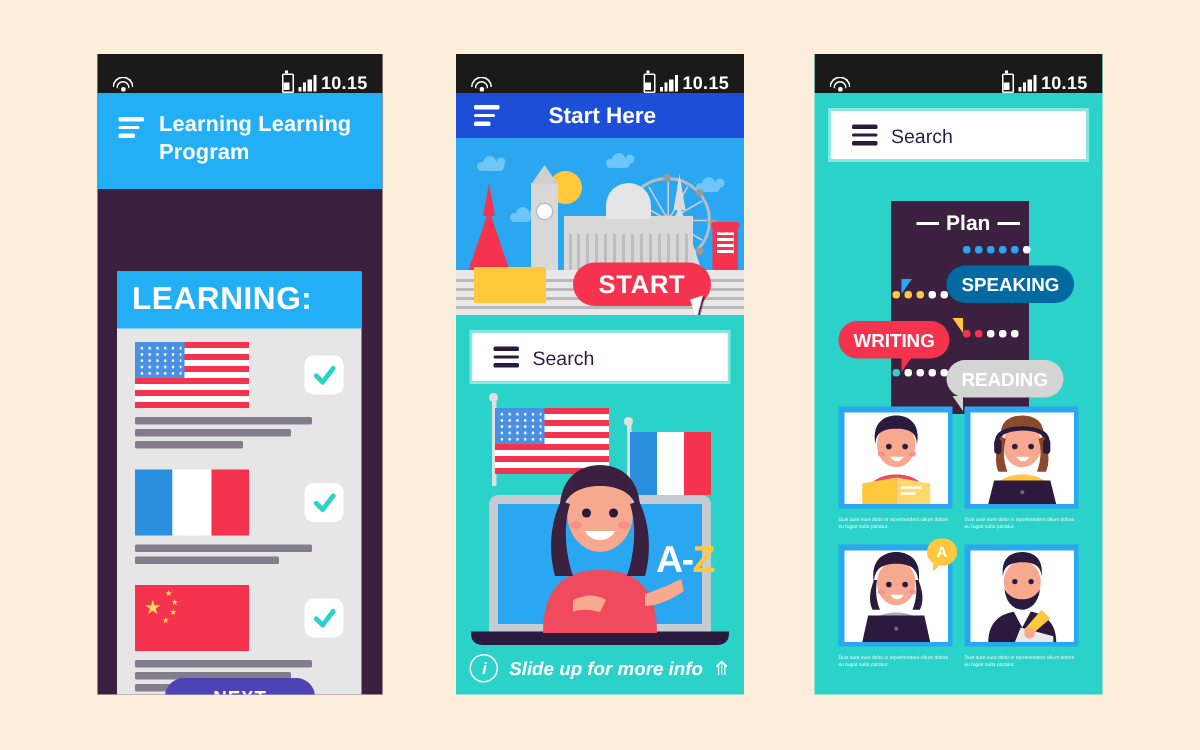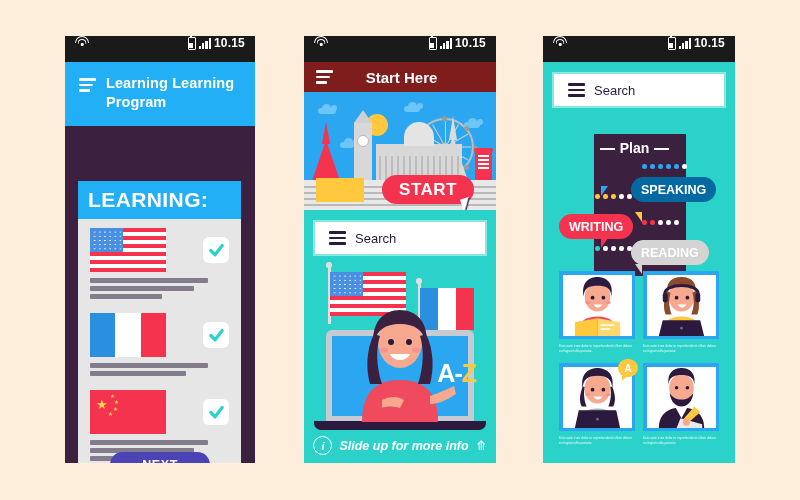--- a/index.html
+++ b/index.html
@@ -13,21 +13,21 @@
 
   
   .phone{position:absolute;overflow:hidden;}
   #phone1{left:65px;top:36px;width:190px;height:427px;background:#3C2040;}
   #phone2{left:304px;top:36px;width:192px;height:427px;background:#2AD2C9;}
   #phone3{left:543px;top:36px;width:192px;height:427px;background:#2AD2C9;}
 
   
   .statusbar{
     position:relative;height:26px;background:#1A1A1A;
-    display:flex;align-items:flex-start;justify-content:space-between;
+    display:flex;align-items:flex-end;justify-content:space-between;
     padding:0 10px;box-sizing:border-box;
   }
   .sb-right{display:flex;align-items:center;gap:3px;}
   .sb-time{color:#fff;font-size:12px;font-weight:bold;letter-spacing:.2px;}
   .wifi{width:14px;height:11px;position:relative;}
   .wifi i{position:absolute;left:50%;transform:translateX(-50%);
           border:1.6px solid #fff;border-bottom:none;border-radius:50% 50% 0 0 / 100% 100% 0 0;}
   .wifi i:nth-child(1){width:12px;height:6px;top:0;}
   .wifi i:nth-child(2){width:7px;height:3.5px;top:3px;}
   .wifi i:nth-child(3){width:2.5px;height:2.5px;top:7px;border:none;background:#fff;border-radius:50%;}
@@ -79,21 +79,21 @@
   .flag.cn .sm.s4{left:18px;top:22px;}
   .lines{margin-top:6px;display:flex;flex-direction:column;gap:3px;}
   .lines i{display:block;height:5px;background:#827C8C;border-radius:1px;}
   .chk{position:absolute;right:12px;top:18px;width:26px;height:26px;background:#fff;border-radius:6px;
        display:flex;align-items:center;justify-content:center;}
   .chk svg{width:17px;height:17px;}
   #nextbtn{position:absolute;left:45px;top:416px;width:100px;height:25px;background:#4C44B5;border-radius:13px;
            display:flex;align-items:center;justify-content:center;color:#fff;font-size:12.5px;font-weight:bold;letter-spacing:.6px;}
 
   
-  #p2head{background:#7f1d1d;height:30px;display:flex;align-items:center;padding:0 12px;gap:12px;}
+  #p2head{background:#1d4ed8;height:30px;display:flex;align-items:center;padding:0 12px;gap:12px;}
   #p2title{color:#fff;font-size:15px;font-weight:bold;flex:1;text-align:center;margin-right:26px;}
   .hero{position:relative;height:118px;background:#2BA6F0;overflow:hidden;}
   .sun{position:absolute;left:62px;top:22px;width:22px;height:22px;background:#FFC83D;border-radius:50%;}
   .cloud{position:absolute;background:#6EC5F7;border-radius:6px;height:6px;}
   .cloud:before,.cloud:after{content:"";position:absolute;background:#6EC5F7;border-radius:50%;}
   .cloud:before{width:9px;height:9px;left:4px;top:-4px;}
   .cloud:after{width:6px;height:6px;left:13px;top:-3px;}
   .ground{position:absolute;left:0;right:0;bottom:0;height:30px;background:#E8E8E8;}
   .ground i{position:absolute;left:0;right:0;height:2.4px;background:#B9B9B9;}
   .yellowbox{position:absolute;left:12px;bottom:8px;width:48px;height:24px;background:#FFC83D;}
@@ -144,21 +144,21 @@
   .teacher{position:absolute;left:40px;bottom:26px;width:112px;height:118px;z-index:5;}
   #slideinfo{position:absolute;left:0;right:0;bottom:8px;display:flex;align-items:center;justify-content:center;gap:7px;}
   #slideinfo .icirc{width:17px;height:17px;border:1.8px solid #fff;border-radius:50%;display:flex;align-items:center;
      justify-content:center;color:#fff;font-size:11px;font-style:italic;font-weight:bold;}
   #slideinfo .t{color:#fff;font-size:12.5px;font-weight:bold;font-style:italic;}
   #slideinfo .chev{color:#fff;font-size:13px;}
 
   
   .searchbar3{margin:12px 11px 0 11px;}
   .planbox{position:absolute;left:51px;top:98px;width:92px;height:142px;background:#3C2040;}
-  .plantitle{position:absolute;left:51px;top:104px;width:81px;text-align:center;color:#fff;font-size:14px;font-weight:bold;z-index:4;}
+  .plantitle{position:absolute;left:62px;top:104px;width:81px;text-align:center;color:#fff;font-size:14px;font-weight:bold;z-index:4;}
   .plantitle .dash{display:inline-block;width:15px;height:2.4px;background:#fff;vertical-align:middle;margin:0 5px;}
   .dots{position:absolute;display:flex;gap:3.4px;z-index:3;}
   .dots i{display:block;width:4.6px;height:4.6px;border-radius:50%;background:#fff;}
   .bub{position:absolute;z-index:5;color:#fff;font-weight:bold;font-size:12.5px;
       display:flex;align-items:center;justify-content:center;height:25px;border-radius:13px;padding:0 10px;}
   .bub:after{content:"";position:absolute;bottom:-6px;width:0;height:0;
       border-left:7px solid transparent;border-right:0 solid transparent;border-top:9px solid inherit;}
   .tail{position:absolute;width:0;height:0;z-index:4;}
   .pcard{position:absolute;width:76px;}
   .pcard .ph{width:76px;height:68px;background:#2BA6F0;padding:3.5px;box-sizing:border-box;}

